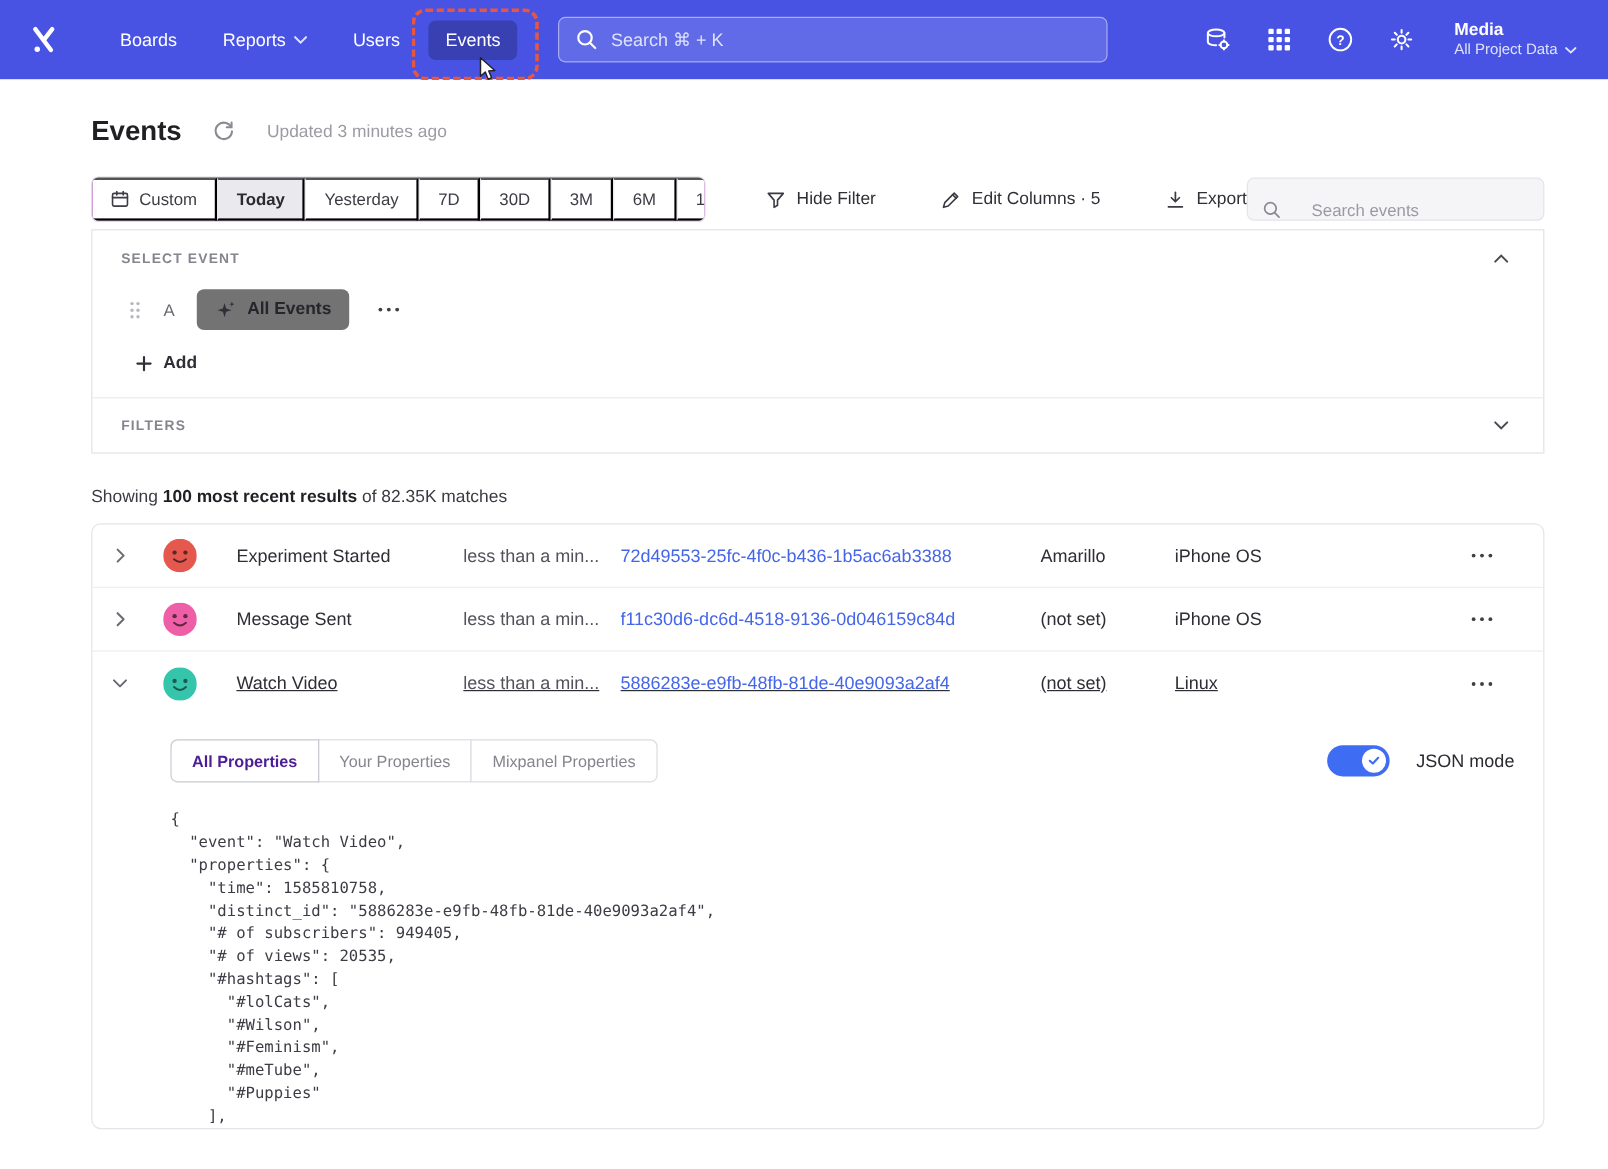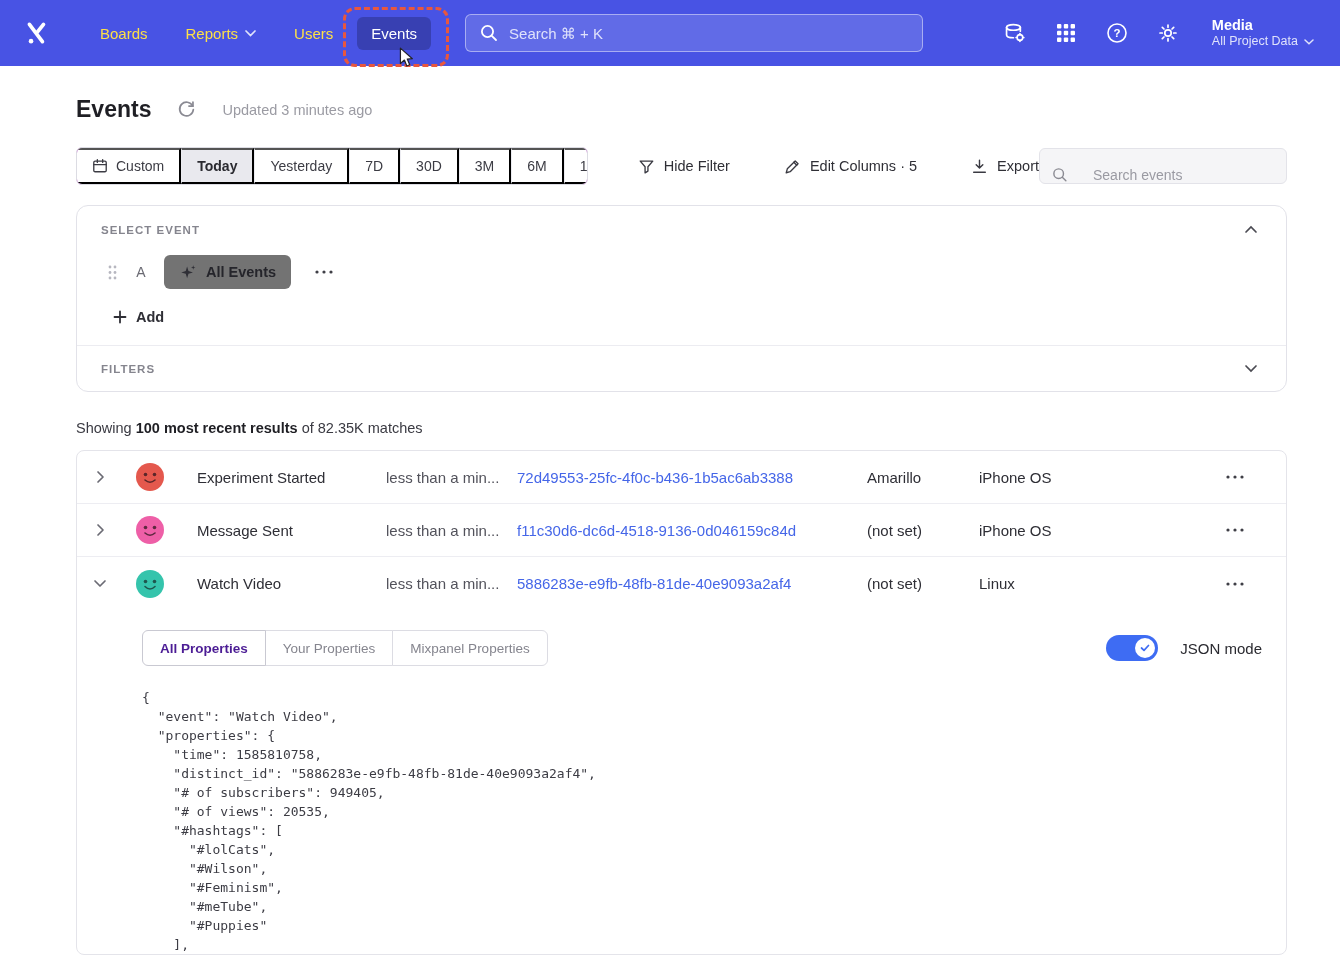--- a/index.html
+++ b/index.html
@@ -5,21 +5,21 @@
   * { box-sizing: border-box; margin: 0; padding: 0; }
   html,body { width:1340px; height:974px; overflow:hidden; background:#fff;
     font-family:"Liberation Sans", sans-serif; color:#2e2e35; }
 
   
   .navbar { position:relative; height:66px; background:#4853e4; display:flex; align-items:center;
     padding:0 26px 0 20px; color:#fff; }
   .logo { width:34px; height:34px; display:flex; align-items:center; justify-content:center; cursor:pointer; }
   .nav-items { display:flex; align-items:center; margin-left:32px; gap:10px; }
   .nav-item { display:flex; align-items:center; gap:7px; padding:8px 14px; border-radius:6px;
-    font-size:15px; color:#fde047; cursor:pointer; white-space:nowrap; }
+    font-size:15px; color:#ffffff; cursor:pointer; white-space:nowrap; }
   .nav-item.active { background:rgba(0,0,0,0.22); color:#fff; position:relative; }
   .annotation-box { position:absolute; left:-14px; right:-18px; top:-10px; bottom:-17px;
     border:3px dashed #e8573d; border-radius:12px; pointer-events:none; z-index:30; }
   .annotation-cursor { position:absolute; left:42px; top:30px; z-index:31; pointer-events:none; }
   .nav-search { display:flex; align-items:center; gap:11px; margin-left:34px; width:458px; height:38px;
     background:rgba(255,255,255,0.14); border:1px solid rgba(255,255,255,0.45); border-radius:6px; padding:0 14px; }
   .nav-search input { flex:1; background:transparent; border:none; outline:none; color:#fff; font-size:15px;
     font-family:"Liberation Sans",sans-serif; }
   .nav-search input::placeholder { color:#dfe2fb; }
   .nav-right { margin-left:auto; display:flex; align-items:center; gap:25px; }
@@ -42,21 +42,21 @@
   .seg-btn:first-child { border-left:none; }
   .seg-btn.selected { background:#e9e9ee; font-weight:bold; color:#2a2a30; }
   .tool-actions { display:flex; align-items:flex-start; gap:54px; margin-left:50px; }
   .tool-btn { display:flex; align-items:center; gap:9px; font-size:14.5px; color:#2f2f36; cursor:pointer; white-space:nowrap; }
   .events-search { margin-left:auto; display:flex; align-items:flex-end; gap:25px; width:264px; height:36px;
     background:#f5f5f7; border:1px solid #e3e3e9; border-radius:6px; padding:0 12px; }
   .events-search input { flex:1; border:none; outline:none; background:transparent; font-size:14px;
     color:#3c3c44; font-family:"Liberation Sans",sans-serif; }
   .events-search input::placeholder { color:#9a9aa2; }
 
-  .card { margin-top:20px; border:1px solid #e2e2e9; border-radius:12px; background:#fff; }
+  .card { margin-top:6px; border:1px solid #e2e2e9; border-radius:0; background:#fff; }
   .card-section-header { display:flex; align-items:center; justify-content:space-between; padding:15px 24px 11px 24px; }
   .section-label { font-size:11.5px; font-weight:bold; letter-spacing:1px; color:#85858e; }
   .collapse-btn { cursor:pointer; display:flex; align-items:center; padding:4px; }
   .event-row { display:flex; align-items:center; padding:6px 24px 2px 30px; gap:16px; }
   .drag-handle { cursor:grab; display:flex; align-items:center; }
   .row-letter { font-size:14px; color:#6a6a73; width:14px; text-align:center; }
   .event-chip { display:flex; align-items:center; gap:9px; background:#737373; border-radius:6px;
     padding:8px 15px; font-size:14.5px; font-weight:bold; color:#25252b; cursor:pointer; }
   .more-btn { cursor:pointer; padding:6px 8px; display:flex; align-items:center; }
   .add-row { padding:14px 24px 16px 30px; }
@@ -68,21 +68,21 @@
   .results-line { margin-top:28px; font-size:14.5px; color:#3a3a42; }
   .results-line b { color:#1f1f24; }
 
   
   .table-card { margin-top:14px; border:1px solid #e4e4ea; border-radius:8px; background:#fff; overflow:hidden; }
   .tgrid { display:grid; grid-template-columns:56px 44px 209px 131px 350px 112px 214px 1fr; align-items:center; }
   .thead { background:#f7f7fa; height:46px; border-bottom:1px solid #e8e8ee; font-size:14px; color:#4a4a52; }
   .th { padding-right:8px; }
   .th.name-col, .td.name-col { padding-left:20px; }
   .trow { height:53px; border-bottom:1px solid #ededf2; font-size:15px; }
-  .trow.expanded { border-bottom:none; }
+  .trow.expanded { border-bottom:none;text-decoration:underline; }
   .td { overflow:hidden; text-overflow:ellipsis; white-space:nowrap; padding-right:10px; }
   .td.center, .th.center { display:flex; justify-content:center; }
   .expand-btn { cursor:pointer; width:28px; height:28px; display:flex; align-items:center; justify-content:center; }
   .cell-link { color:#4566e8; cursor:pointer; text-decoration:none; }
   .cell-name { color:#2e2e35; }
   .cell-time { color:#52525b; }
   .row-more { cursor:pointer; display:flex; justify-content:center; padding:8px; }
 
   
   .detail { padding:20px 24px 0 65px; }

